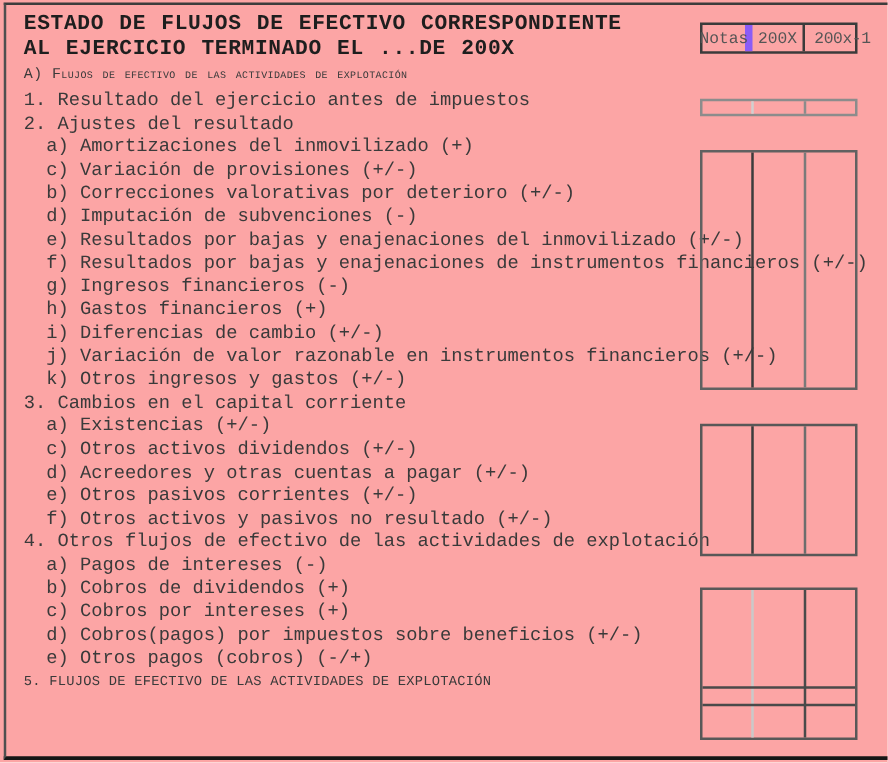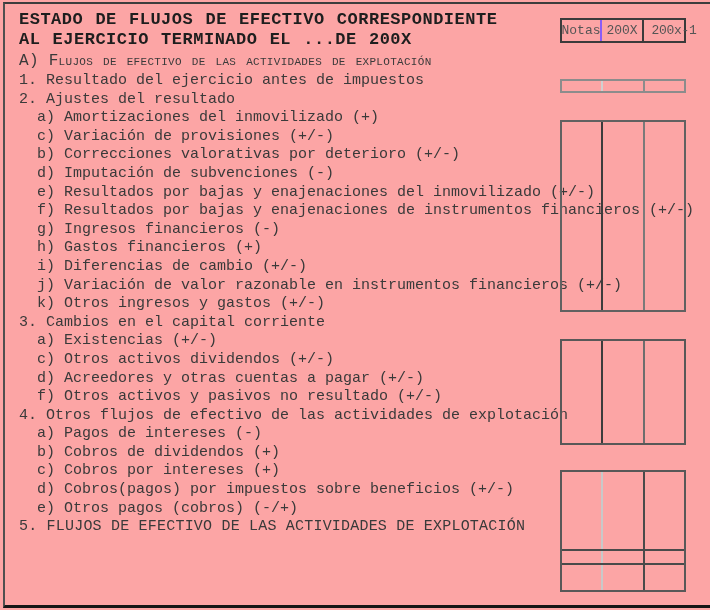--- a/index.html
+++ b/index.html
@@ -15,43 +15,43 @@
     border-bottom:3px solid #161616;
   }
   .title {
     position:absolute; left:19px; top:10px;
     font-size:17px; font-weight:bold; color:#1e1e1e;
     line-height:19.5px; letter-spacing:0.5px; word-spacing:1.5px;
     white-space:nowrap;
   }
   .section-a {
     position:absolute; left:19px; top:52px;
-    font-variant:small-caps; font-size:16px; color:#3a3a3a;
+    font-variant:small-caps; font-size:12px; color:#3a3a3a;
     letter-spacing:0.3px; white-space:nowrap;
   }
   .lines {
     position:absolute; left:19px; top:72px;
     font-size:15px; line-height:18.6px; color:#3a3a3a;
     white-space:nowrap;
   }
   .ln { height:18.6px; }
   .ln.sub { padding-left:18px; }
-  .ln.caps { font-size:15px; letter-spacing:0.2px; }
+  .ln.caps { font-size:11px; letter-spacing:0.2px; }
 
   
   .gridbox { position:absolute; left:560px; width:126px; box-sizing:border-box; }
   .vline { position:absolute; top:0; bottom:0; width:2px; }
   .hline { position:absolute; left:0; right:0; height:2px; }
 
   .hdr-box { top:18px; height:25px; border:2px solid #3b3b3b; display:flex; }
   .hdr-cell {
     display:flex; align-items:center; justify-content:center;
     font-size:13px; color:#555555; box-sizing:border-box; flex:0 0 auto;
   }
-  .hdr-c1 { width:40px; border-right:2px solid #8b5cf6; }
+  .hdr-c1 { width:40px; border-right:6px solid #8b5cf6; }
   .hdr-c2 { width:42px; border-right:2px solid #3b3b3b; }
   .hdr-c3 { width:60px; letter-spacing:-0.3px; }
 
   .row1-box { top:79px; height:14px; border:2px solid #8c8c8c; }
   .box2 { top:120px; height:192px; border:2px solid #616161; }
   .box3 { top:339px; height:106px; border:2px solid #585858; }
   .box4 { top:470px; height:122px; border:2px solid #585858; }
 </style>
 </head>
 <body>
@@ -77,20 +77,21 @@
     <div class="ln sub">f) Resultados por bajas y enajenaciones de instrumentos financieros (+/-)</div>
     <div class="ln sub">g) Ingresos financieros (-)</div>
     <div class="ln sub">h) Gastos financieros (+)</div>
     <div class="ln sub">i) Diferencias de cambio (+/-)</div>
     <div class="ln sub">j) Variación de valor razonable en instrumentos financieros (+/-)</div>
     <div class="ln sub">k) Otros ingresos y gastos (+/-)</div>
     <div class="ln">3. Cambios en el capital corriente</div>
     <div class="ln sub">a) Existencias (+/-)</div>
     <div class="ln sub">c) Otros activos dividendos (+/-)</div>
     <div class="ln sub">d) Acreedores y otras cuentas a pagar (+/-)</div>
+    <div class="ln sub">e) Otros pasivos corrientes (+/-)</div>
     <div class="ln sub">f) Otros activos y pasivos no resultado (+/-)</div>
     <div class="ln">4. Otros flujos de efectivo de las actividades de explotación</div>
     <div class="ln sub">a) Pagos de intereses (-)</div>
     <div class="ln sub">b) Cobros de dividendos (+)</div>
     <div class="ln sub">c) Cobros por intereses (+)</div>
     <div class="ln sub">d) Cobros(pagos) por impuestos sobre beneficios (+/-)</div>
     <div class="ln sub">e) Otros pagos (cobros) (-/+)</div>
     <div class="ln caps">5. FLUJOS DE EFECTIVO DE LAS ACTIVIDADES DE EXPLOTACIÓN</div>
   </div>
 

